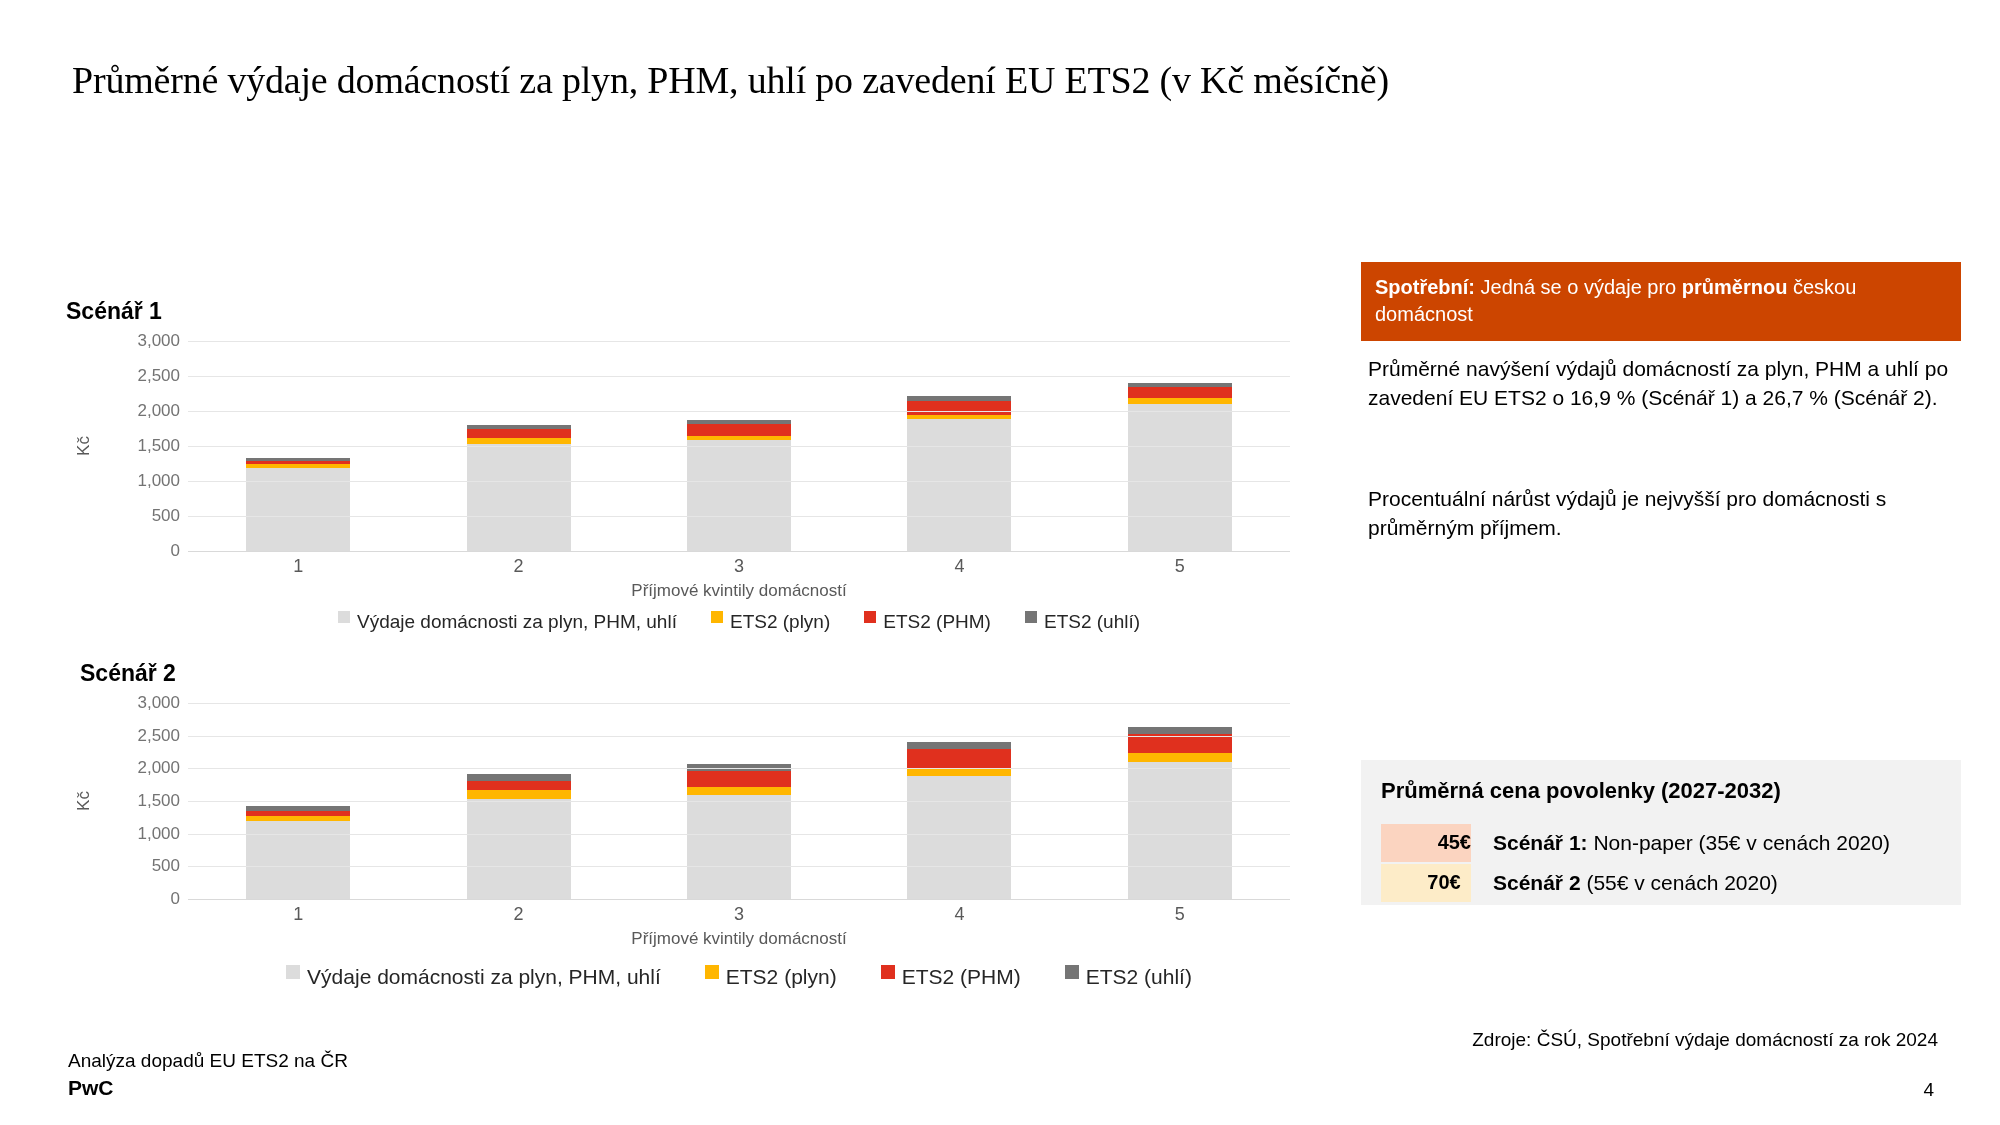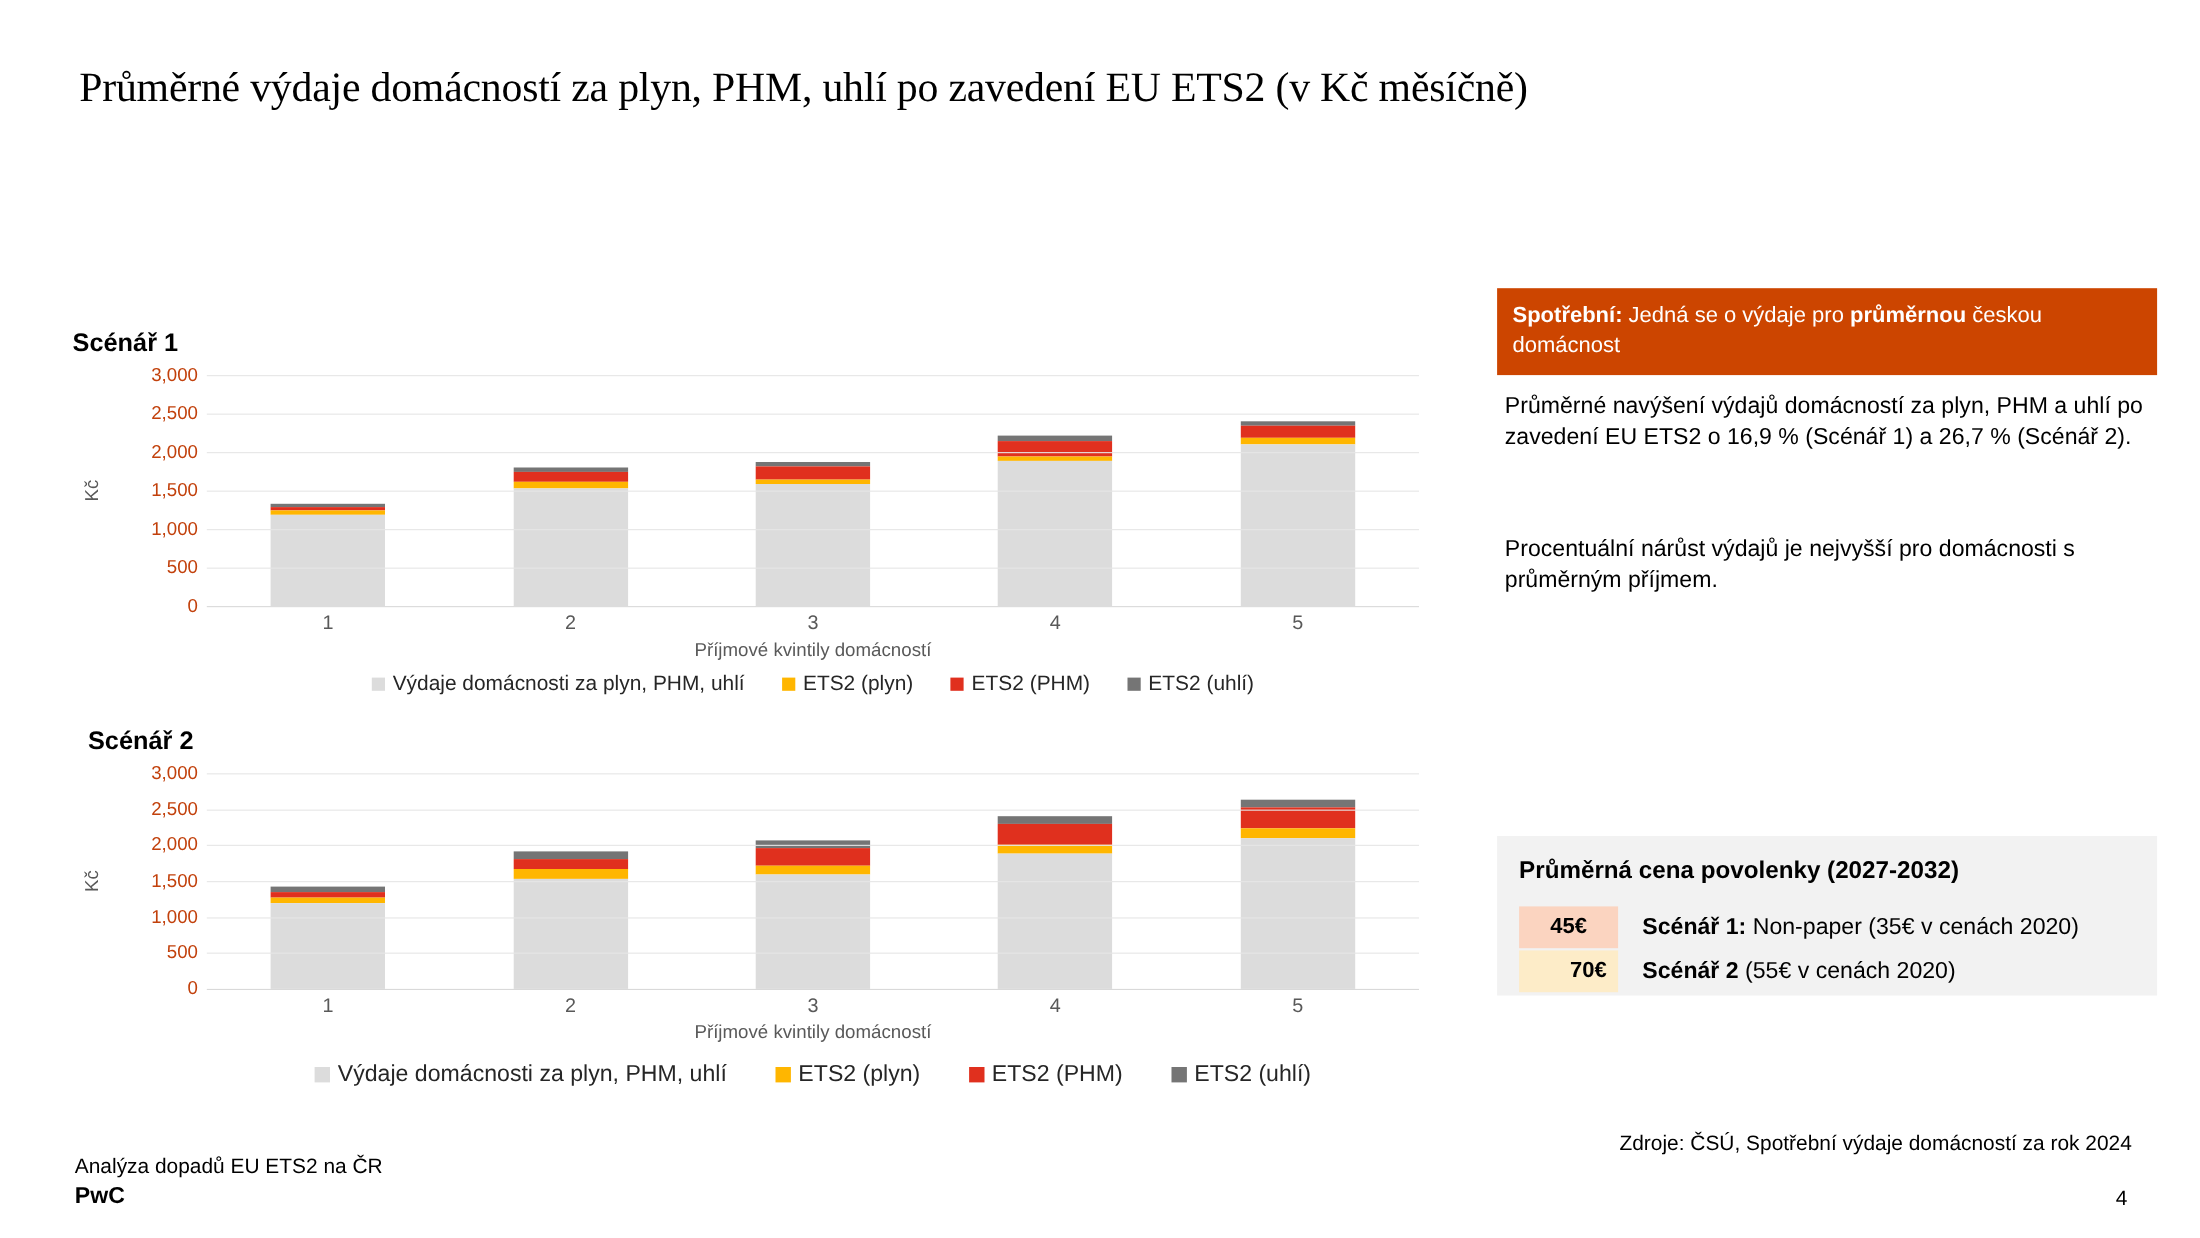--- a/index.html
+++ b/index.html
@@ -24,21 +24,21 @@
   #chart1 .scen-label{margin-left:0px;}
   #chart2 .scen-label{margin-left:14px;}
 
   .plot-wrap{position:relative;margin-top:16px;}
   .plot-area{position:relative;height:210px;margin-left:122px;margin-right:26px;
     border-bottom:1px solid #d9d9d9;}
   .grid-line{position:absolute;left:0;right:0;height:1px;background:#e6e6e6;}
 
   .ylabels{position:absolute;left:56px;top:0;width:58px;height:210px;}
   .ylab{position:absolute;right:0;transform:translateY(-50%);
-    font-size:17px;color:#c2410c;text-align:right;white-space:nowrap;}
+    font-size:17px;color:#737373;text-align:right;white-space:nowrap;}
 
   .yaxis-title{position:absolute;left:18px;top:105px;
     transform:translate(-50%,-50%) rotate(-90deg);
     font-size:17px;color:#595959;white-space:nowrap;}
 
   .bars{position:absolute;left:0;right:0;bottom:0;top:0;display:flex;}
   .bar-slot{flex:1;position:relative;display:flex;justify-content:center;align-items:flex-end;}
   .bar{width:104px;position:relative;display:flex;flex-direction:column-reverse;}
   .seg{width:100%;}
   .seg.base{background:#dcdcdc;}
@@ -47,21 +47,21 @@
   .seg.uhli{background:#757575;}
 
   .xlabels{position:relative;margin-left:122px;margin-right:26px;display:flex;margin-top:4px;}
   .xlab{flex:1;text-align:center;font-size:18px;color:#595959;}
 
   .xaxis-title{text-align:center;font-size:17px;color:#595959;margin-top:4px;
      margin-left:122px;margin-right:26px;}
 
   .legend{display:flex;justify-content:center;align-items:center;gap:34px;margin-top:10px;
      margin-left:122px;margin-right:26px;}
-  .leg-item{display:flex;align-items:center;gap:7px;font-size:19px;color:#262626;white-space:nowrap;}
+  .leg-item{display:flex;align-items:flex-start;gap:7px;font-size:19px;color:#262626;white-space:nowrap;}
   .leg-sw{width:12px;height:12px;display:inline-block;}
 
   #chart2 .plot-area{height:196px;}
   #chart2 .ylabels{height:196px;}
   #chart2 .yaxis-title{top:98px;}
   #chart2 .legend{font-size:20px;gap:44px;margin-top:16px;}
   #chart2 .leg-item{font-size:21px;}
   #chart2 .leg-sw{width:14px;height:14px;}
 
   
@@ -73,21 +73,21 @@
   .rtext{position:absolute;left:1368px;width:600px;font-size:21px;line-height:1.38;color:#000;}
   #rtext1{top:355px;}
   #rtext2{top:485px;}
 
   .pricebox{position:absolute;left:1361px;top:760px;width:600px;height:145px;
     background:#f2f2f2;box-sizing:border-box;padding:18px 20px;}
   .pricebox h4{margin:0 0 20px 0;font-size:22px;font-weight:bold;color:#000;}
   .prow{display:flex;align-items:stretch;margin-bottom:2px;}
   .pchip{width:90px;text-align:center;font-size:20px;font-weight:bold;color:#000;
      padding:7px 0;box-sizing:border-box;}
-  .pchip.s1{background:#fbd4c0;}
+  .pchip.s1{background:#fbd4c0;text-align:right;}
   .pchip.s2{background:#fdecc8;padding-left:36px;}
   .ptext{padding:7px 0 7px 22px;font-size:21px;color:#000;}
   .ptext b{font-weight:bold;}
 
   
   .sources{position:absolute;right:62px;bottom:72px;text-align:right;
      font-size:19px;line-height:1.35;color:#000;}
   .foot-left{position:absolute;left:68px;bottom:24px;font-size:19px;line-height:1.3;color:#000;}
   .foot-left .pwc{font-weight:bold;font-size:21px;}
   .pagenum{position:absolute;right:66px;bottom:24px;font-size:19px;color:#000;}

